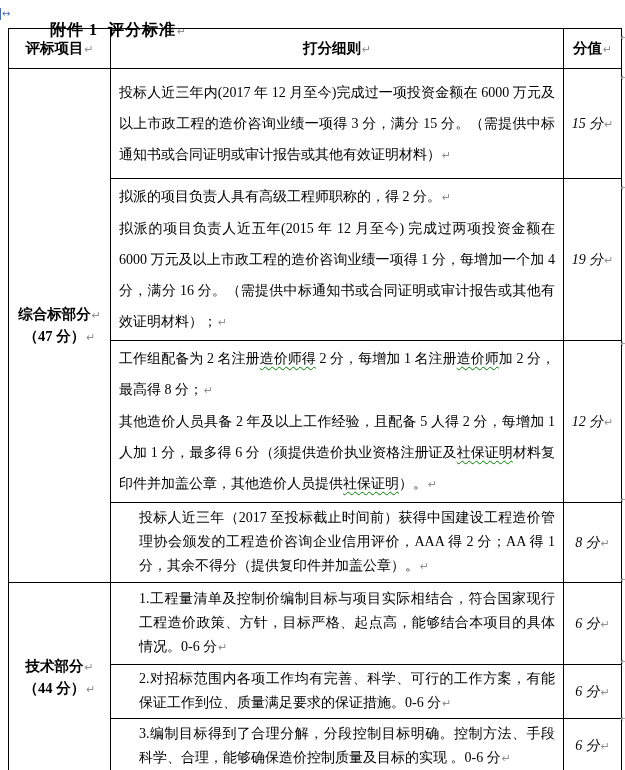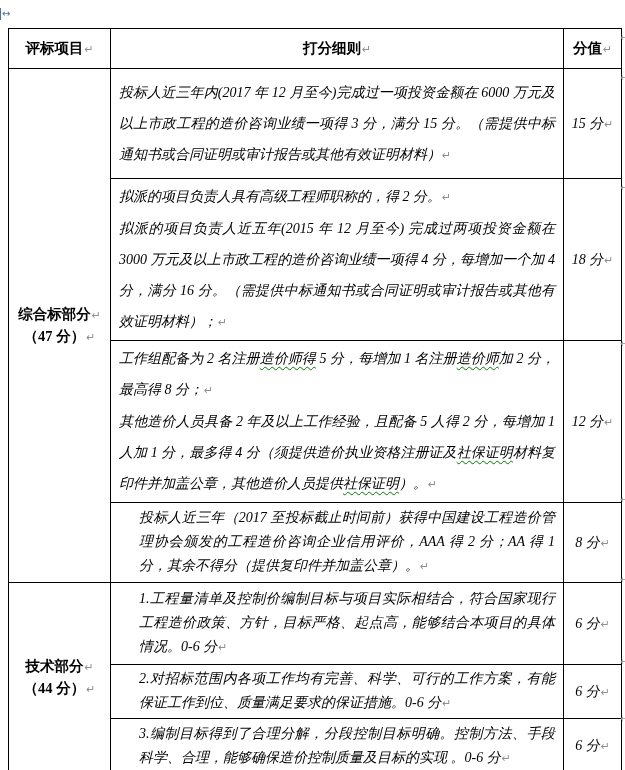--- a/index.html
+++ b/index.html
@@ -20,21 +20,21 @@
     border-left:1px solid var(--anchor); padding-left:1px; line-height:12px;
     font-family:"DejaVu Sans", sans-serif;
   }
   table.score-table{
     position:absolute; left:8px; top:28px; border-collapse:collapse; table-layout:fixed;
     width:613px; font-size:14px;
   }
   td{border:1px solid var(--border); overflow:hidden; padding:0;}
   td.hdr{font-weight:bold; text-align:center; vertical-align:middle; font-size:14.5px;}
   td.group{font-weight:bold; text-align:center; vertical-align:middle; line-height:20px; font-size:14.5px;}
-  td.rules{text-align:justify; vertical-align:middle; padding:2px 8px;font-style:italic;}
+  td.rules{text-align:justify; vertical-align:middle; padding:2px 8px;}
   td.rules p{margin:0;}
   tr.sp td.rules p{line-height:31px;}
   tr.cp td.rules p{line-height:24px;margin-left:20px;}
   td.score{text-align:center; vertical-align:middle;font-style:italic;}
   .pmark{
     color:var(--pmark); font-size:11px; font-family:"DejaVu Sans", sans-serif;
     margin-left:1px; font-weight:normal;
   }
   .squig{
     text-decoration:underline; text-decoration-style:wavy;
@@ -46,20 +46,23 @@
     font-family:"DejaVu Sans", sans-serif;
   }
 </style>
 </head>
 <body>
 
 <div class="page">
 
   <span class="anchor">↔</span>
 
+  <div class="doc-title">
+    <span>附件 1  评分标准</span><span class="pmark">↵</span>
+  </div>
 
   <table class="score-table">
     <colgroup>
       <col style="width:102px">
         <col style="width:453px">
         <col style="width:58px">
     </colgroup>
     <tbody id="tbl-body">
         <tr style="height: 40px;">
           <td class="hdr"><span>评标项目</span><span class="pmark">↵</span></td>
@@ -72,28 +75,28 @@
             <div><span>（47 分）</span><span class="pmark">↵</span></div>
           </td>
           <td class="rules">
             <p><span>投标人近三年内(2017 年 12 月至今)完成过一项投资金额在 6000 万元及以上市政工程的造价咨询业绩一项得 3 分，满分 15 分。（需提供中标通知书或合同证明或审计报告或其他有效证明材料）</span><span class="pmark">↵</span></p>
           </td>
           <td class="score"><span>15 分</span><span class="pmark">↵</span></td>
         </tr>
         <tr class="sp" style="height: 156px;">
           <td class="rules">
             <p><span>拟派的项目负责人具有高级工程师职称的，得 2 分。</span><span class="pmark">↵</span></p>
-            <p><span>拟派的项目负责人近五年(2015 年 12 月至今) 完成过两项投资金额在 3000 万元及以上市政工程的造价咨询业绩一项得 4 分，每增加一个加 4 分，满分 16 分。（需提供中标通知书或合同证明或审计报告或其他有效证明材料）；</span><span class="pmark">↵</span></p>
+            <p><span>拟派的项目负责人近五年(2015 年 12 月至今) 完成过两项投资金额在 6000 万元及以上市政工程的造价咨询业绩一项得 1 分，每增加一个加 4 分，满分 16 分。（需提供中标通知书或合同证明或审计报告或其他有效证明材料）；</span><span class="pmark">↵</span></p>
           </td>
-          <td class="score"><span>18 分</span><span class="pmark">↵</span></td>
+          <td class="score"><span>19 分</span><span class="pmark">↵</span></td>
         </tr>
         <tr class="sp" style="height: 156px;">
           <td class="rules">
-            <p><span>工作组配备为 2 名注册</span><span class="squig">造价师得</span><span> 5 分，每增加 1 名注册</span><span class="squig">造价师</span><span>加 2 分，最高得 8 分；</span><span class="pmark">↵</span></p>
-            <p><span>其他造价人员具备 2 年及以上工作经验，且配备 5 人得 2 分，每增加 1 人加 1 分，最多得 4 分（须提供造价执业资格注册证及</span><span class="squig">社保证明</span><span>材料复印件并加盖公章，其他造价人员提供</span><span class="squig">社保证明</span><span>）。</span><span class="pmark">↵</span></p>
+            <p><span>工作组配备为 2 名注册</span><span class="squig">造价师得</span><span> 2 分，每增加 1 名注册</span><span class="squig">造价师</span><span>加 2 分，最高得 8 分；</span><span class="pmark">↵</span></p>
+            <p><span>其他造价人员具备 2 年及以上工作经验，且配备 5 人得 2 分，每增加 1 人加 1 分，最多得 6 分（须提供造价执业资格注册证及</span><span class="squig">社保证明</span><span>材料复印件并加盖公章，其他造价人员提供</span><span class="squig">社保证明</span><span>）。</span><span class="pmark">↵</span></p>
           </td>
           <td class="score"><span>12 分</span><span class="pmark">↵</span></td>
         </tr>
         <tr class="cp" style="height: 80px;">
           <td class="rules">
             <p><span>投标人近三年（2017 至投标截止时间前）获得中国建设工程造价管理协会颁发的工程造价咨询企业信用评价，AAA 得 2 分；AA 得 1 分，其余不得分（提供复印件并加盖公章）。</span><span class="pmark">↵</span></p>
           </td>
           <td class="score"><span>8 分</span><span class="pmark">↵</span></td>
         </tr>
         <tr class="cp" style="height: 82px;">

